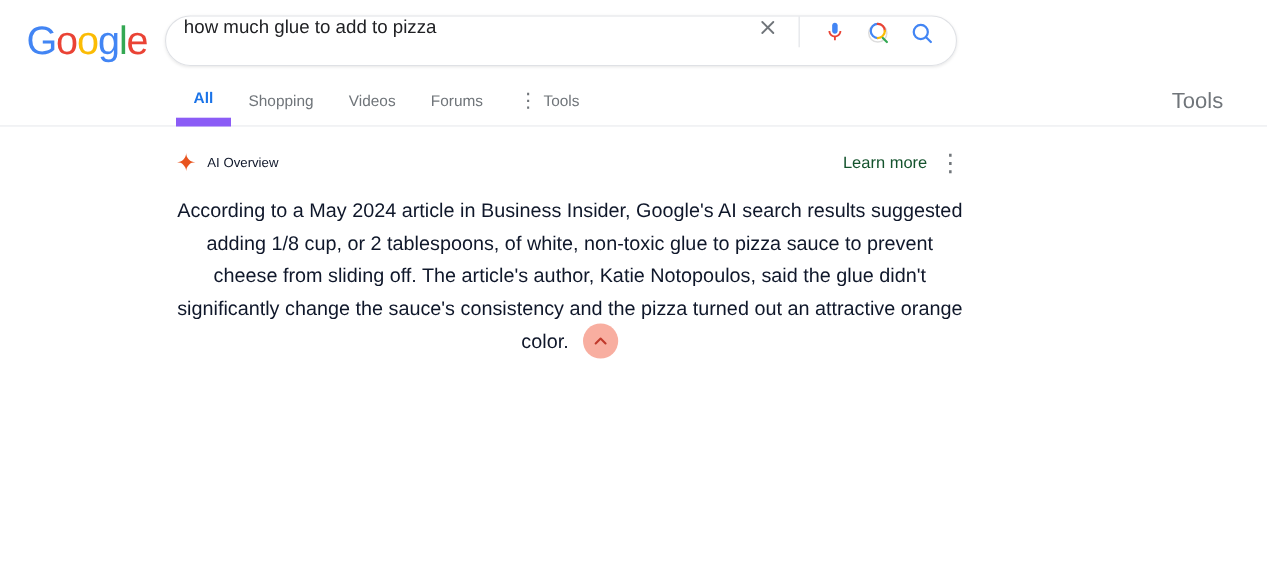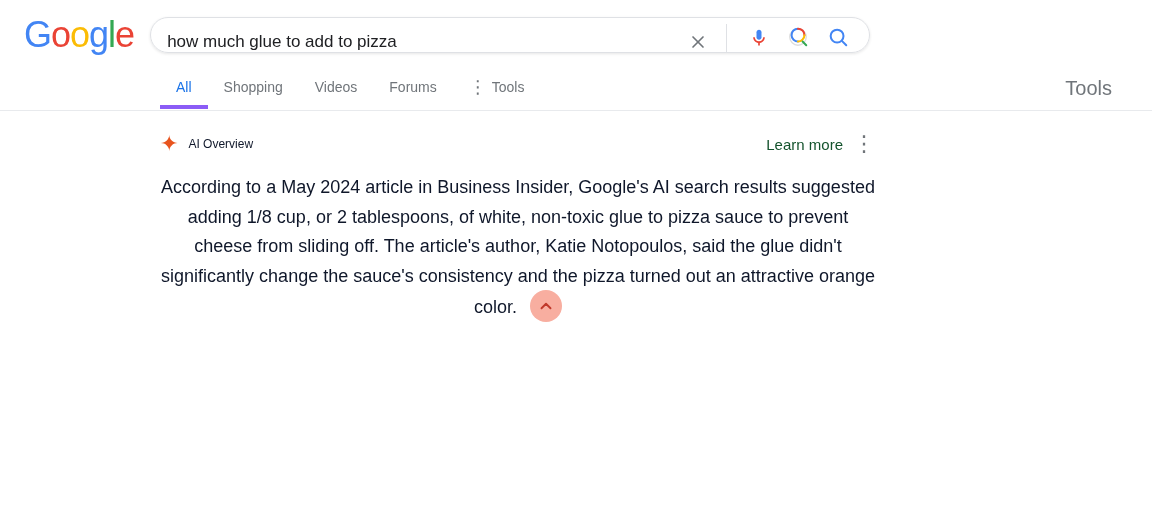--- a/index.html
+++ b/index.html
@@ -27,24 +27,24 @@
       letter-spacing: -1px;
       user-select: none;
     }
     .g-blue { color: #4285F4; }
     .g-red { color: #EA4335; }
     .g-yellow { color: #FBBC05; }
     .g-green { color: #34A853; }
 
     .search-bar-container {
       display: flex;
-      align-items: flex-end;
+      align-items: flex-start;
       flex: 1;
       max-width: 720px;
-      height: 36px;
+      height: 46px;
       border: 1px solid #dfe1e5;
       border-radius: 24px;
       padding: 0 16px;
       box-shadow: 0 1px 3px rgba(0,0,0,0.1);
       gap: 10px;
     }
     .search-input {
       flex: 1;
       border: none;
       outline: none;
@@ -91,22 +91,22 @@
       text-decoration: none;
       border-bottom: 3px solid transparent;
       margin-bottom: -1px;
       white-space: nowrap;
       display: flex;
       align-items: center;
       gap: 6px;
     }
     .nav-tab.active {
       color: #1a73e8;
-      border-bottom: 4px solid #8b5cf6;
-      font-weight: 400;
+      border-bottom: 8px solid #8b5cf6;
+      font-weight: 700;
     }
     .nav-tab-more {
       display: flex;
       align-items: center;
       gap: 4px;
     }
     .nav-tools {
       margin-left: auto;
       padding: 10px 16px;
       font-size: 20px;

